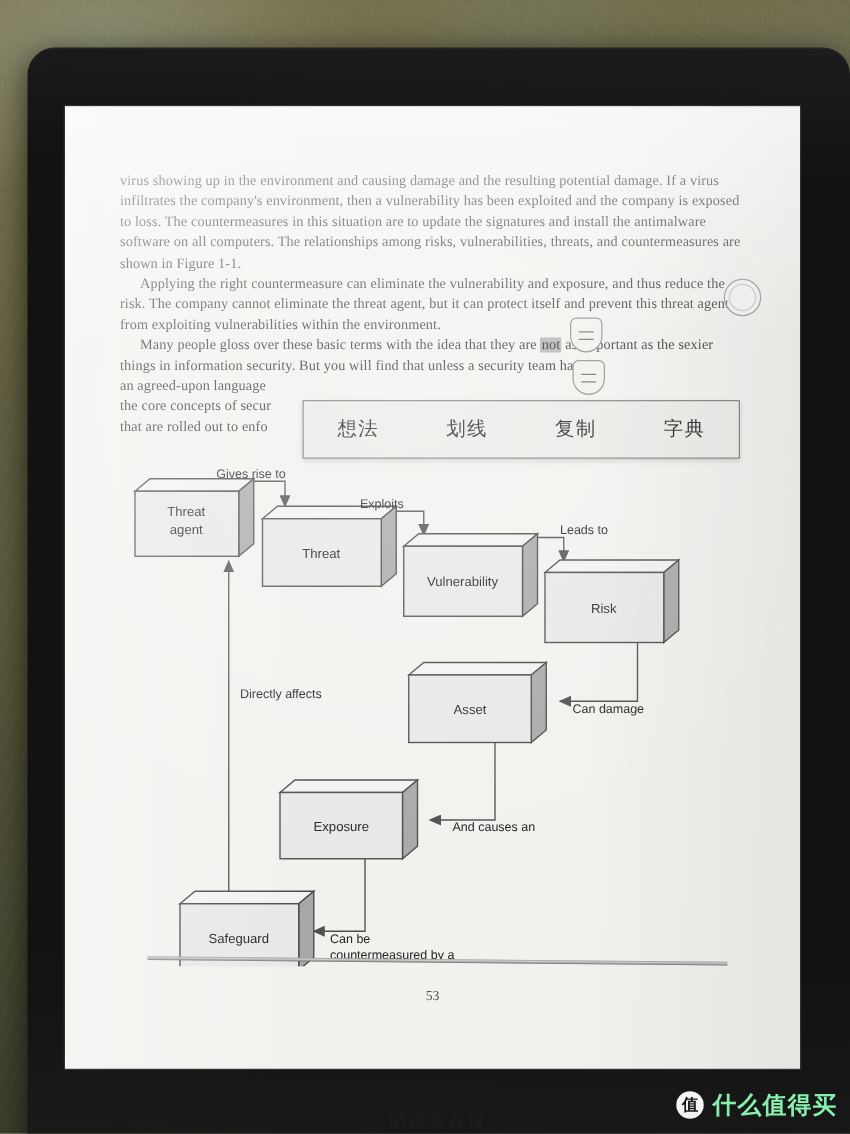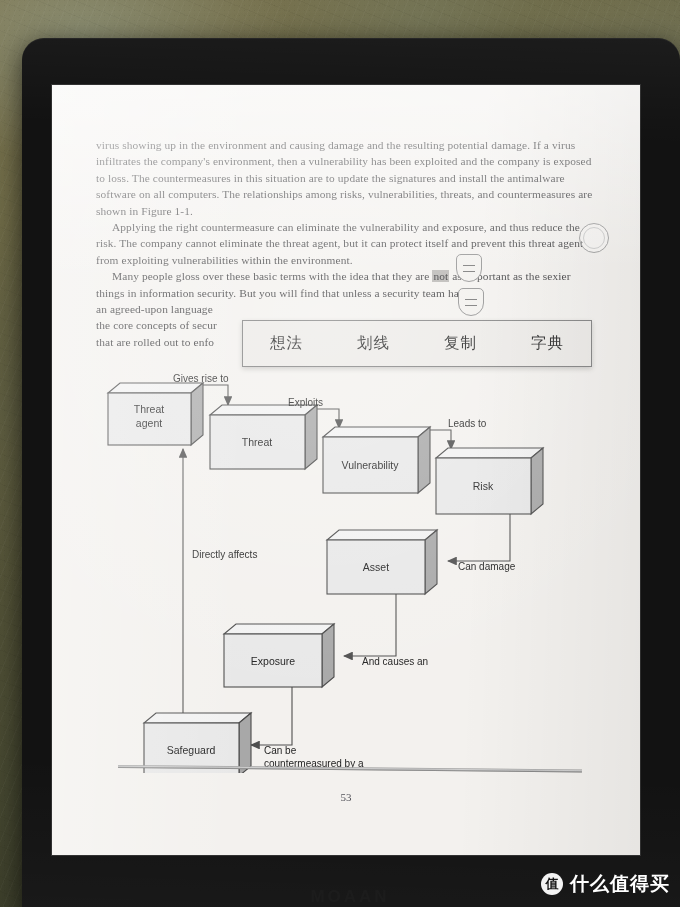--- a/index.html
+++ b/index.html
@@ -191,21 +191,21 @@
     display: flex; align-items: center; gap: 7px;
   }
   #wm-badge {
     width: 22px; height: 22px; border-radius: 50%;
     background: #f4f4f4; color: #141414;
     font-family: "DejaVu Sans", sans-serif;
     font-size: 13px; font-weight: 700;
     display: flex; align-items: center; justify-content: center;
   }
   #wm-text {
-    color: #ffffff;
+    color: #86efac;
     font-family: "DejaVu Sans", sans-serif;
     font-size: 19px; font-weight: 700; letter-spacing: 1px;
   }
 </style>
 </head>
 <body>
 
 <div id="scene">
 
   <div id="bg"></div>

